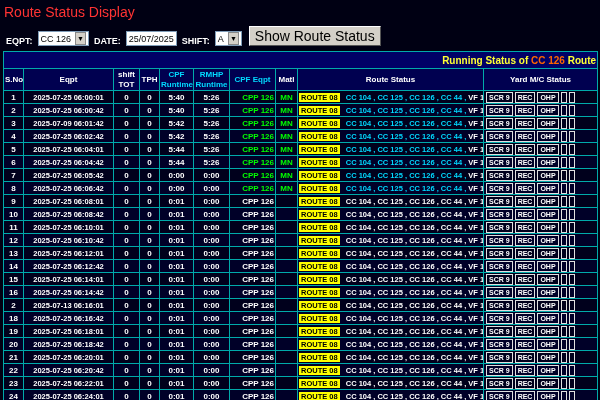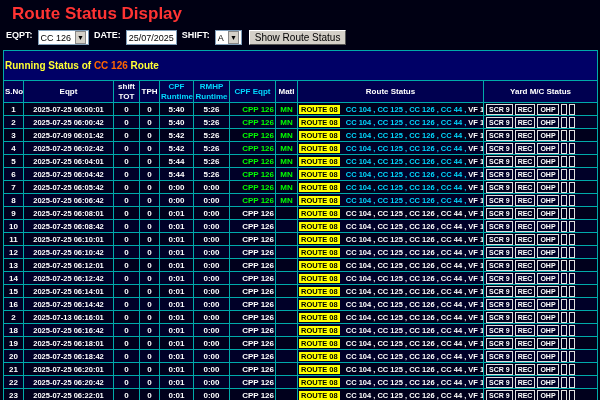--- a/index.html
+++ b/index.html
@@ -3,58 +3,58 @@
 <meta charset="utf-8">
 <style>
   * { box-sizing: border-box; margin: 0; padding: 0; }
   html, body {
     width: 600px; height: 400px; overflow: hidden;
     background: #000013;
     font-family: "Liberation Sans", sans-serif;
   }
   .page { width: 600px; height: 400px; overflow: hidden; }
   .page-title {
-    color: #ff3333; font-size: 17px; font-weight: bold;
-    padding: 4px 0 2px 12px;
+    color: #ff3333; font-size: 14px; font-weight: normal;
+    padding: 4px 0 2px 4px;
   }
   .toolbar {
-    display: flex; align-items: flex-start; gap: 5px;
+    display: flex; align-items: flex-end; gap: 5px;
     padding: 4px 0 5px 6px;
     font-size: 9px; font-weight: bold; color: #ffffff;
   }
   .lbl { color: #ffffff; }
   .select, .input {
     background: #ffffff; color: #000000;
     border: 1px solid #7f9db9;
     height: 15px; font-size: 9px; font-weight: normal;
     display: inline-flex; align-items: center; padding: 0 2px;
   }
   .select .arrow {
     margin-left: 4px; font-size: 7px; color: #000;
     background: #d4d0c8; border: 1px solid #888;
     padding: 0 1px; line-height: 11px;
   }
   .btn {
     background: #d4d0c8; color: #000000;
     border: 1px solid #ffffff; border-right-color: #555; border-bottom-color: #555;
-    font-size: 10px; padding: 1px 5px; font-family: "Liberation Sans", sans-serif;
+    font-size: 14px; padding: 1px 5px; font-family: "Liberation Sans", sans-serif;
     cursor: pointer; margin-left: 2px;
   }
   table.route-table {
     border-collapse: collapse; table-layout: fixed;
     width: 594px; margin: 0 3px;
   }
   th, td {
     border: 1px solid #00aaaa;
     color: #ffffff; font-size: 8px;
     padding: 0 1px; overflow: hidden; white-space: nowrap;
   }
   .table-title {
-    background: #000066; height: 30px;
-    text-align: left; color: #ffff33; font-size: 10px; font-weight: bold;
+    background: #000066; height: 17px;
+    text-align: right; color: #ffff33; font-size: 10px; font-weight: bold;
   }
   .table-title .eqpt { color: #ff6600; }
   thead tr.cols th {
     background: #000050; height: 22px;
     font-weight: bold; text-align: center;
     white-space: normal; line-height: 1.15;
   }
   thead tr.cols th.cyanh { color: #00d9ff; }
   tbody td { height: 13px; font-weight: bold; vertical-align: middle; }
   tbody tr:nth-child(odd)  td { background: #00001c; }

